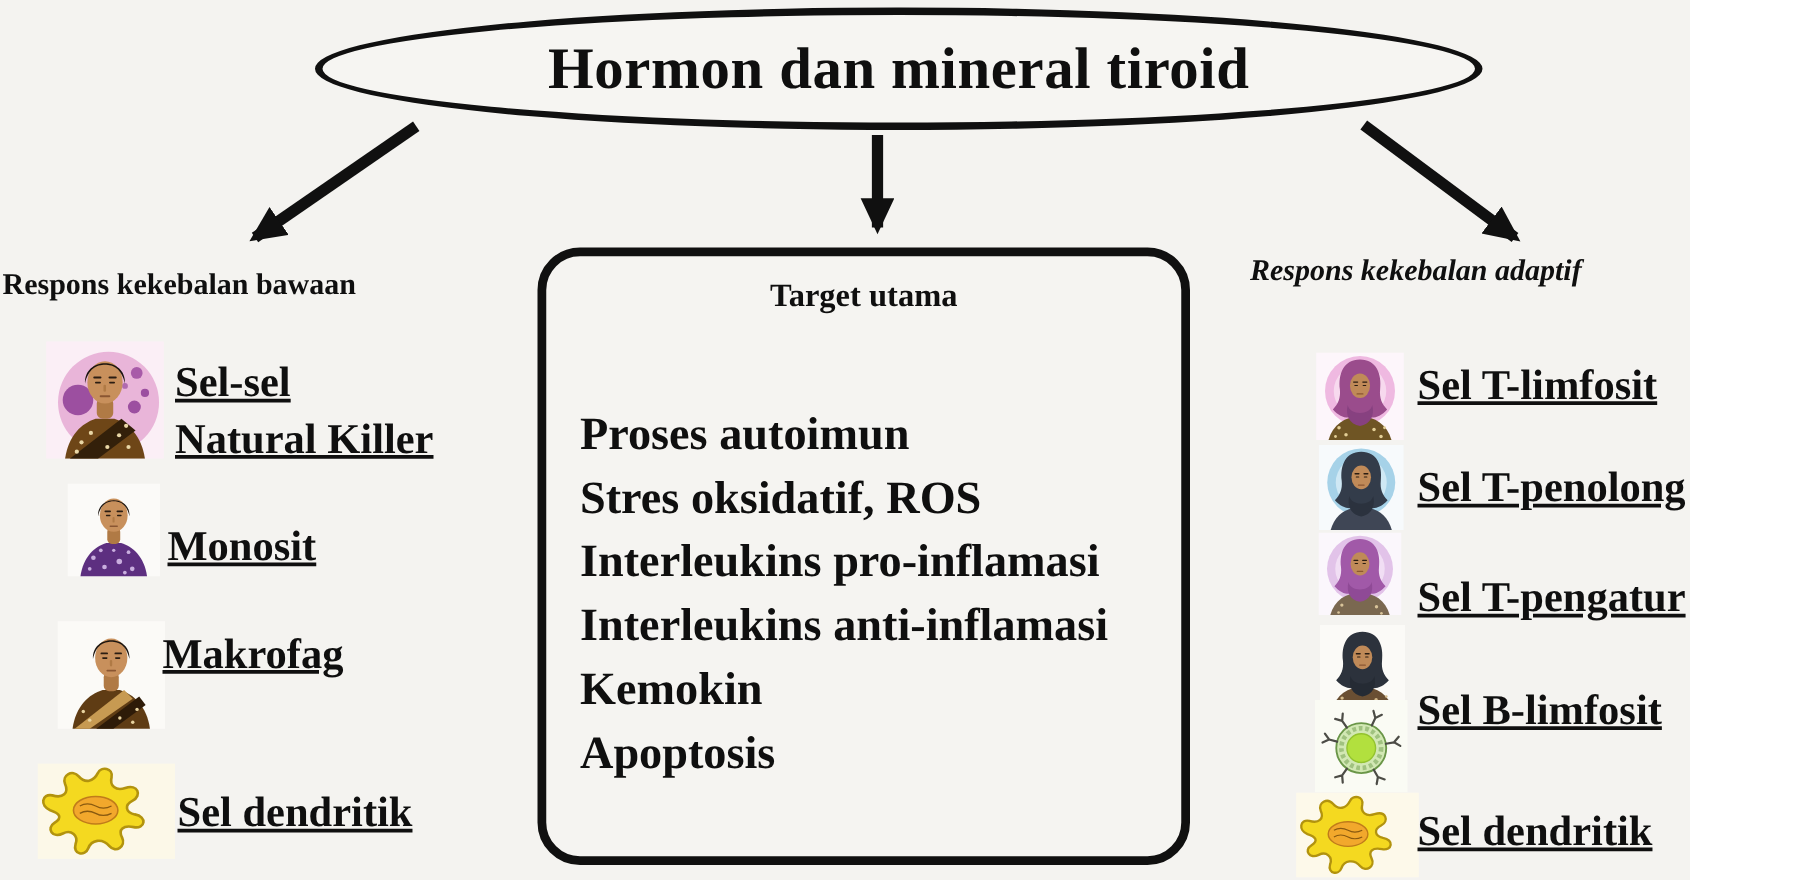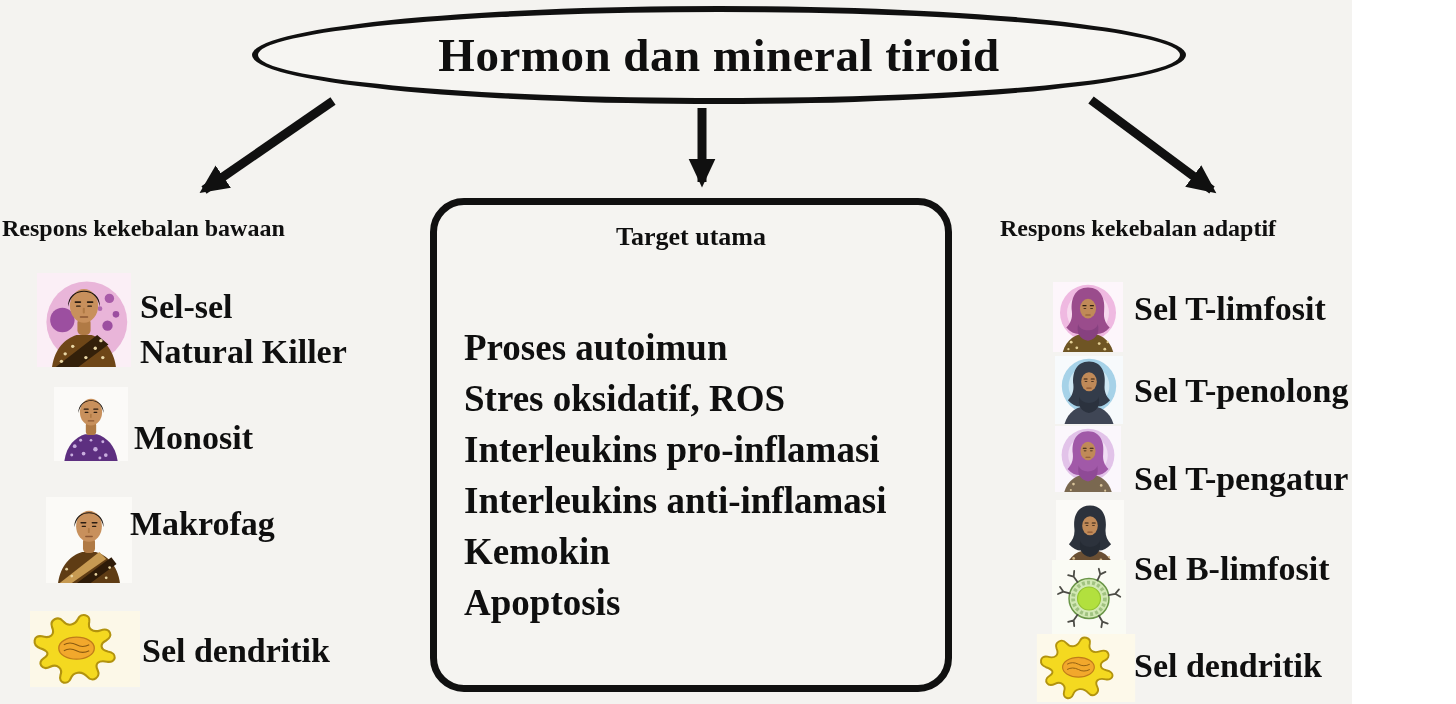--- a/index.html
+++ b/index.html
@@ -9,21 +9,21 @@
     font-family:"Liberation Serif","DejaVu Serif",serif;font-weight:bold;
   }
   .arrows{position:absolute;left:0;top:0;width:1456px;height:704px;pointer-events:none;}
   .ellipse{
     position:absolute;left:252px;top:6px;width:922px;height:86px;
     border:6px solid #101010;border-radius:50%;
     display:flex;align-items:center;justify-content:center;background:#f6f5f2;
   }
   .title{font-size:47px;letter-spacing:.5px;white-space:nowrap;}
   .col-header{position:absolute;font-size:24px;white-space:nowrap;}
-  .item-label{position:absolute;font-size:34px;line-height:45px;white-space:pre-line;}
+  .item-label{position:absolute;font-size:34px;line-height:45px;white-space:pre-line;text-decoration:underline;}
   .center-box{
     position:absolute;left:430px;top:198px;width:522px;height:494px;
     border:7px solid #101010;border-radius:34px;background:#f5f4f1;box-sizing:border-box;
   }
   .center-title{position:absolute;left:430px;top:222px;width:522px;text-align:center;font-size:26px;}
   .center-list{position:absolute;left:464px;top:322px;font-size:37px;line-height:51px;}
   .icon{position:absolute;}
 </style>
 </head>
 <body>
@@ -150,21 +150,21 @@
   <div class="center-title">Target utama</div>
   <div class="center-list">
     <div>Proses autoimun</div>
     <div>Stres oksidatif, ROS</div>
     <div>Interleukins pro-inflamasi</div>
     <div>Interleukins anti-inflamasi</div>
     <div>Kemokin</div>
     <div>Apoptosis</div>
   </div>
 
-  <div class="col-header" style="left:1000px;top:215px;">Respons kekebalan adaptif</div>
+  <div class="col-header" style="left:1000px;top:204px;font-style:italic;">Respons kekebalan adaptif</div>
 
   <svg class="icon" style="left:1052px;top:282px;" width="72" height="70" viewBox="0 0 100 100">
     <rect width="100" height="100" fill="#fdf6fb"></rect>
     <circle cx="50" cy="44" r="40" fill="#efb9e1"></circle>
     <circle cx="50" cy="44" r="30" fill="#f7d9ee"></circle>
     <path d="M14 100 C19 82 33 73 50 73 C67 73 81 82 86 100 Z" fill="#6f5524"></path>
     <g fill="#e3cf96">
         <circle cx="26" cy="86" r="2"></circle>
         <circle cx="34" cy="94" r="2"></circle>
         <circle cx="66" cy="88" r="2"></circle>

